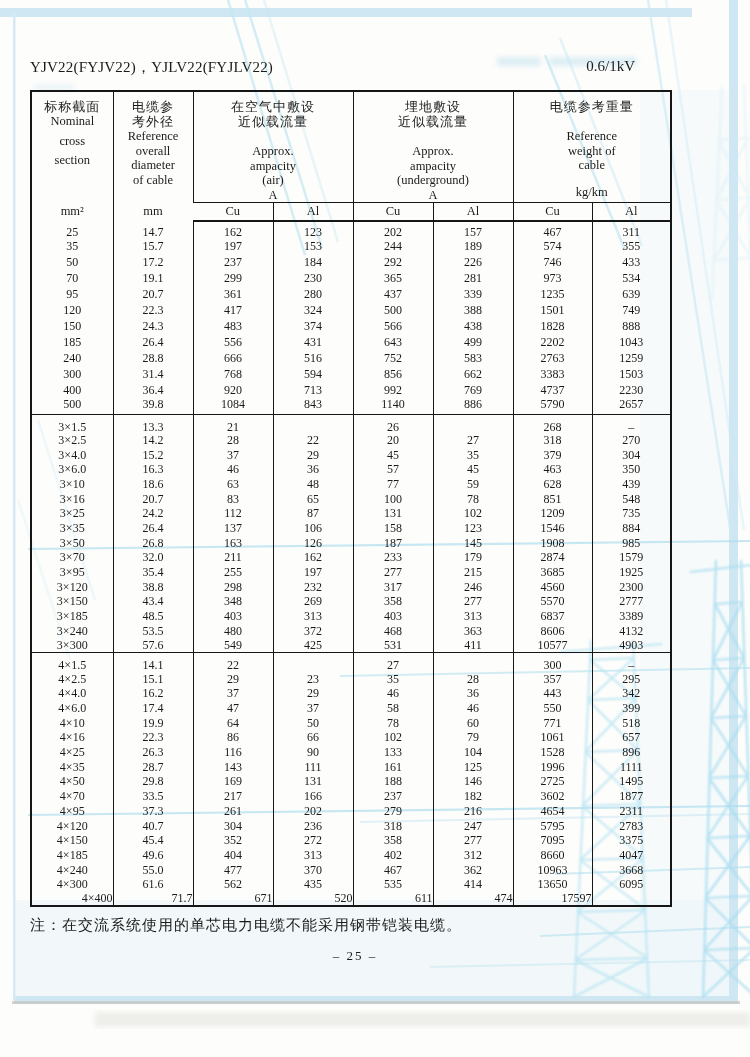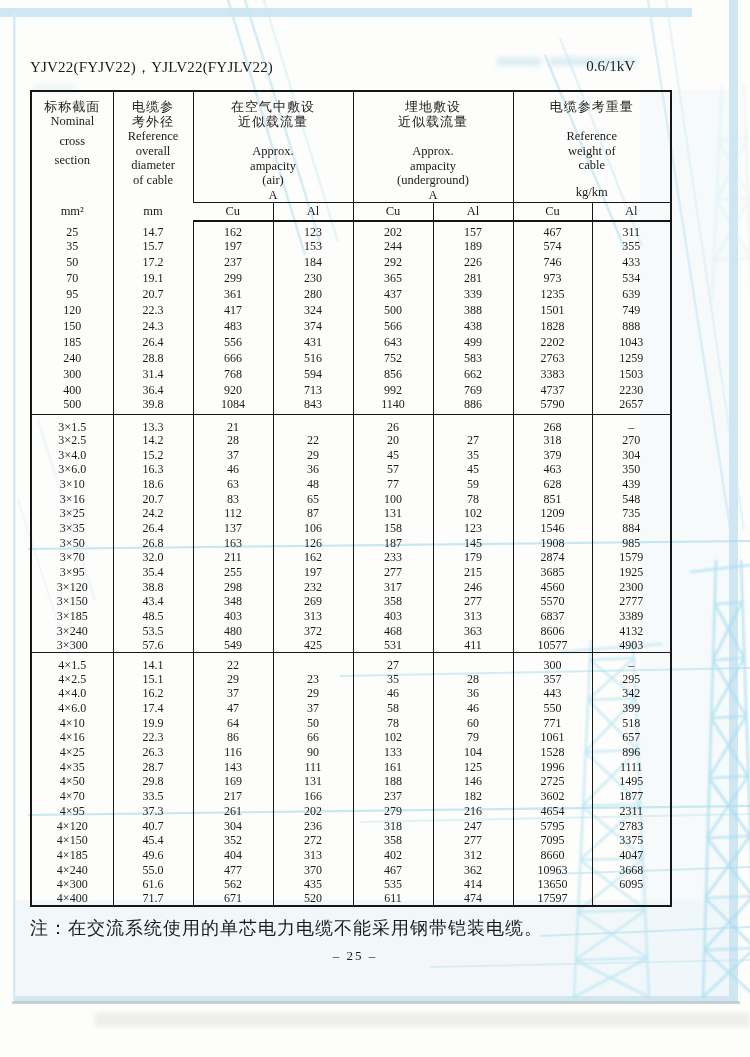--- a/index.html
+++ b/index.html
@@ -39,23 +39,23 @@
 
   tbody td.bl{border-left:1.4px solid #161616;}
   tbody.s2 tr:first-child td, tbody.s3 tr:first-child td{border-top:1.6px solid #161616;}
   tbody.s1 tr{height:16px;}
   tbody.s2 tr, tbody.s3 tr{height:14.7px;}
   tbody.s1 tr:first-child td{padding-top:4px;}
   tbody.s1 tr:last-child td{padding-bottom:3px;}
   tbody.s2 tr:first-child td{padding-top:6px;}
   tbody.s2 tr:last-child td{}
   tbody.s3 tr:first-child td{padding-top:6px;}
-  tbody.s3 tr:last-child td{}
-
-  .note{position:absolute;left:30px;top:916px;font-size:18px;letter-spacing:1px;}
+  tbody.s3 tr:last-child td{text-align:right;}
+
+  .note{position:absolute;left:30px;top:916px;font-size:15px;letter-spacing:1px;}
   .page-number{position:absolute;left:0;top:948px;width:710px;text-align:center;font-size:13px;letter-spacing:2px;}
 </style>
 </head>
 <body>
 
 <svg id="decor" width="750" height="1057" viewBox="0 0 750 1057">
   <defs>
     <filter id="soft">
         <feGaussianBlur stdDeviation="1.2"></feGaussianBlur>
       </filter>

